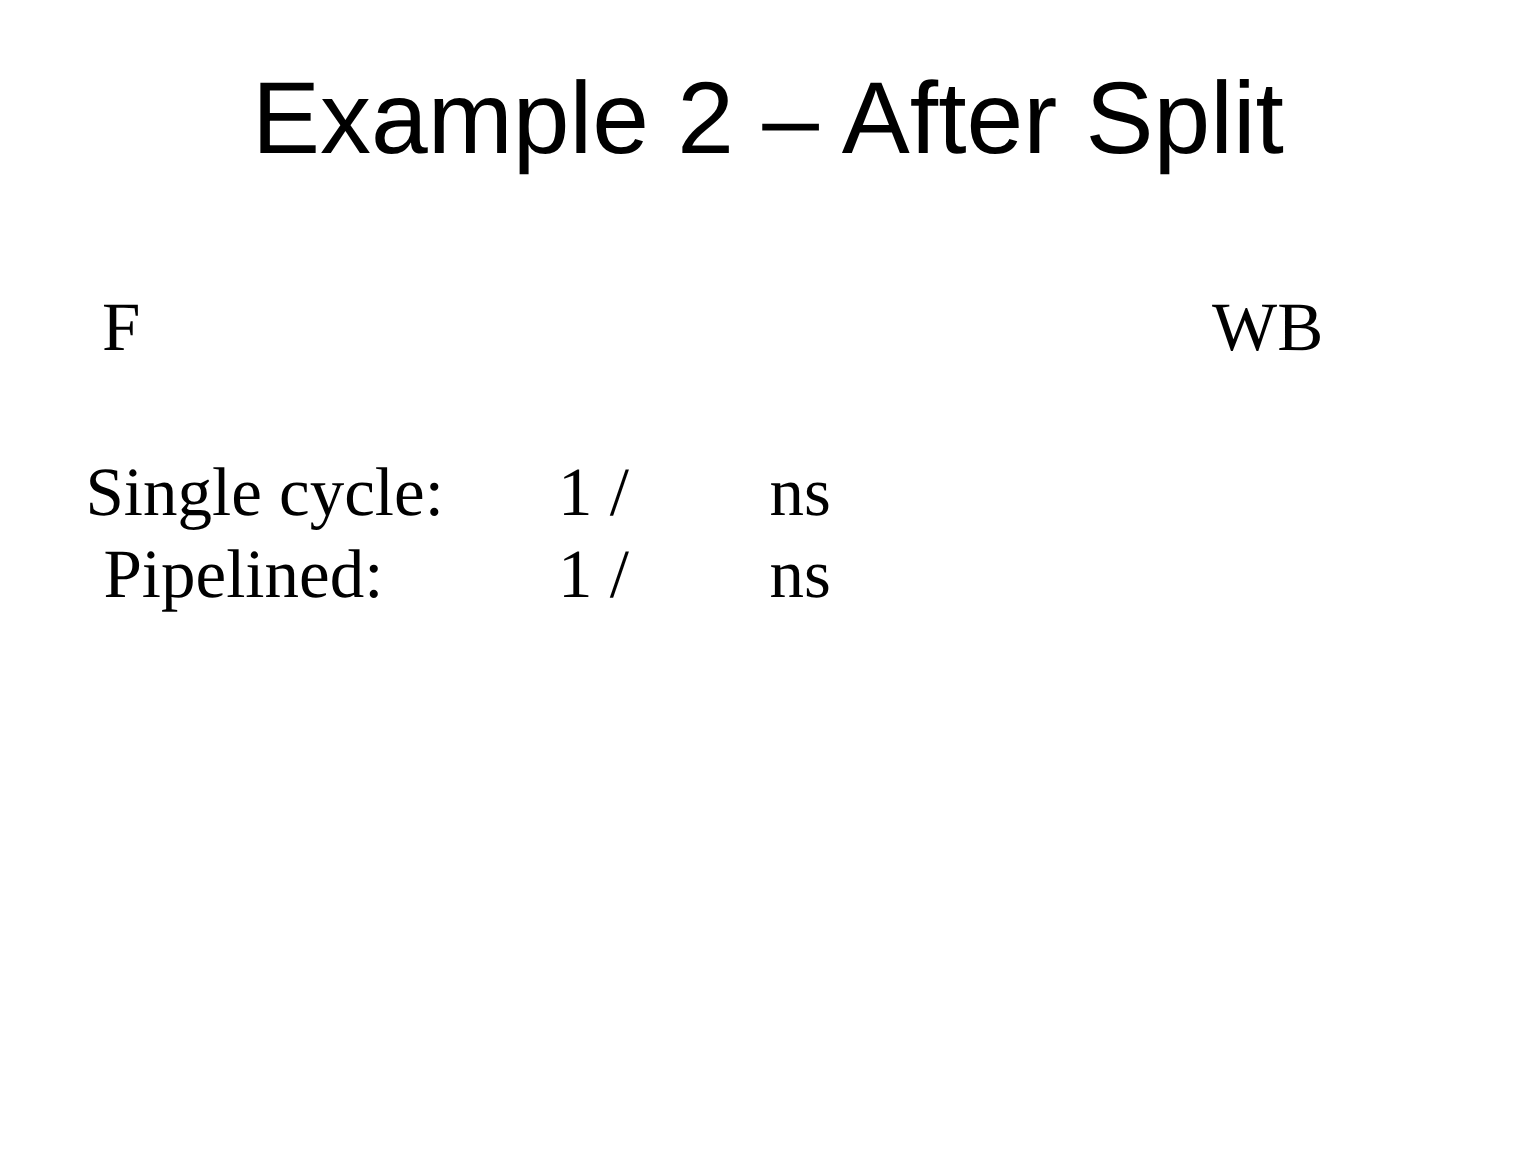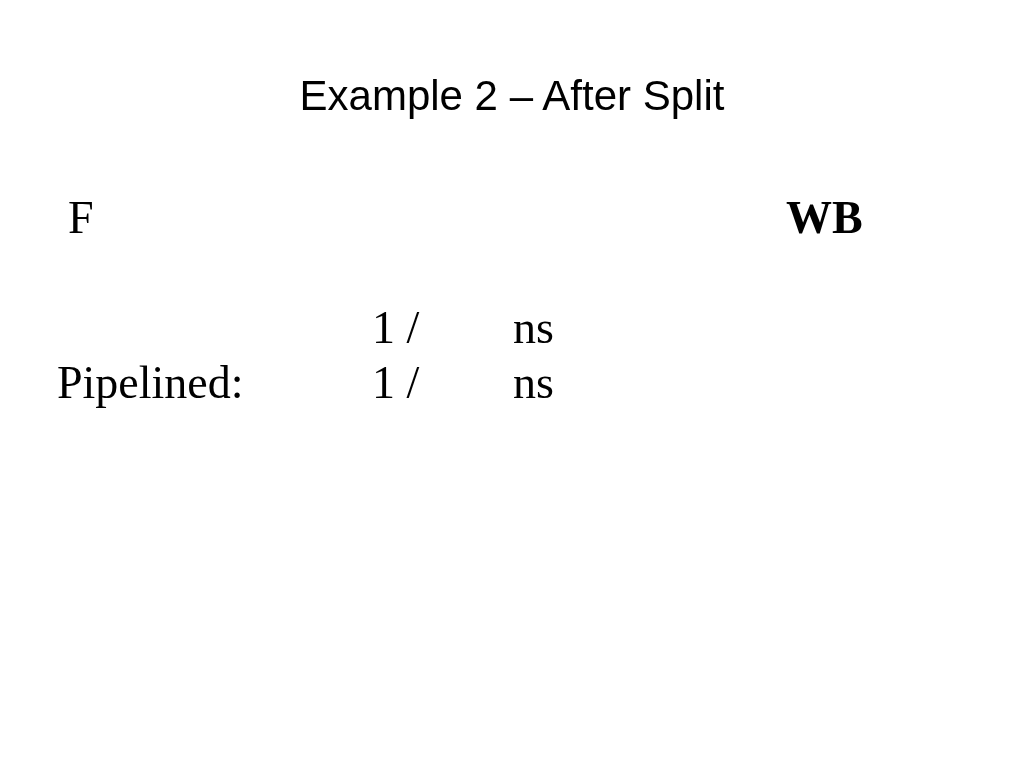--- a/index.html
+++ b/index.html
@@ -10,28 +10,28 @@
   .slide {
     position: relative;
     width: 1024px;
     height: 768px;
     background: #ffffff;
     color: #000000;
     overflow: hidden;
   }
   .slide-title {
     position: absolute;
-    top: 60px;
+    top: 44px;
     left: 0;
     width: 100%;
     margin: 0;
     text-align: center;
     font-family: "Liberation Sans", sans-serif;
     font-weight: normal;
-    font-size: 42px;
+    font-size: 68px;
     line-height: 71px;
     letter-spacing: 0;
   }
   .slide-body {
     position: absolute;
     top: 190px;
     left: 57px;
     right: 20px;
     font-family: "Liberation Serif", serif;
     font-size: 46px;
@@ -54,32 +54,33 @@
 <body>
 
 <div class="slide">
 
   <h1 class="slide-title">Example 2 – After Split</h1>
 
   <div class="slide-body">
 
     <div class="line tabs">
       <span class="seg" style="left: 11px;">F</span>
-      <span class="seg" style="left: 729px; font-weight: bold;">WB</span>
+      <span class="seg" style="left: 751px;">WB</span>
     </div>
 
 
 
     <div class="line"></div>
 
     <div class="line tabs">
+      <span class="seg" style="left: 0;">Single cycle:</span>
       <span class="seg" style="left: 315px;">1 /</span>
       <span class="seg" style="left: 456px;">ns</span>
     </div>
 
     <div class="line tabs">
-      <span class="seg" style="left: 0;">Pipelined:</span>
+      <span class="seg" style="left: 12px;">Pipelined:</span>
       <span class="seg" style="left: 315px;">1 /</span>
       <span class="seg" style="left: 456px;">ns</span>
     </div>
 
   </div>
 </div>
 
 </body></html>

